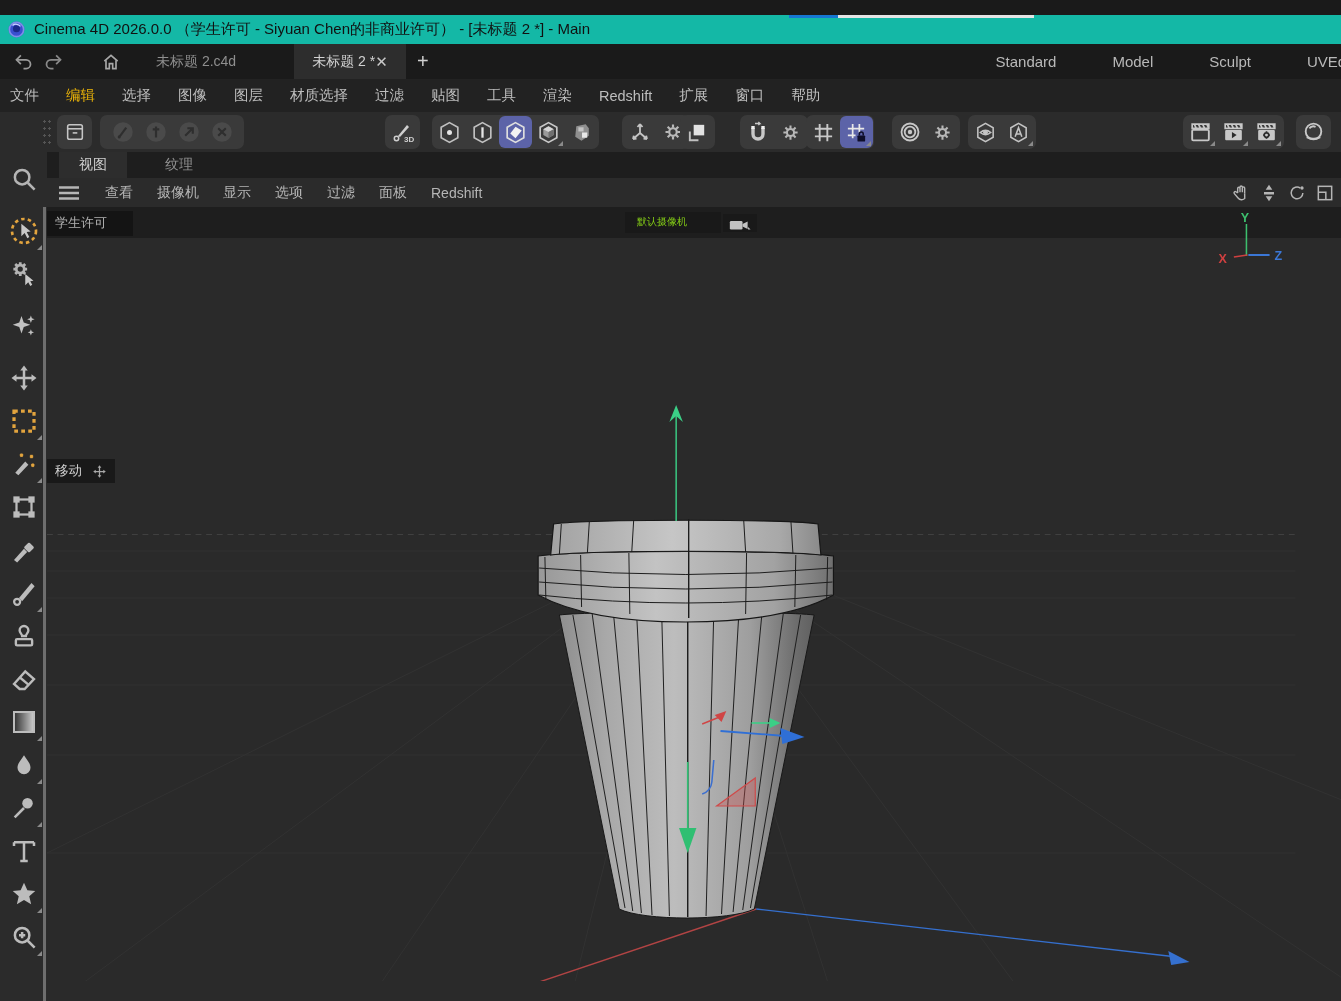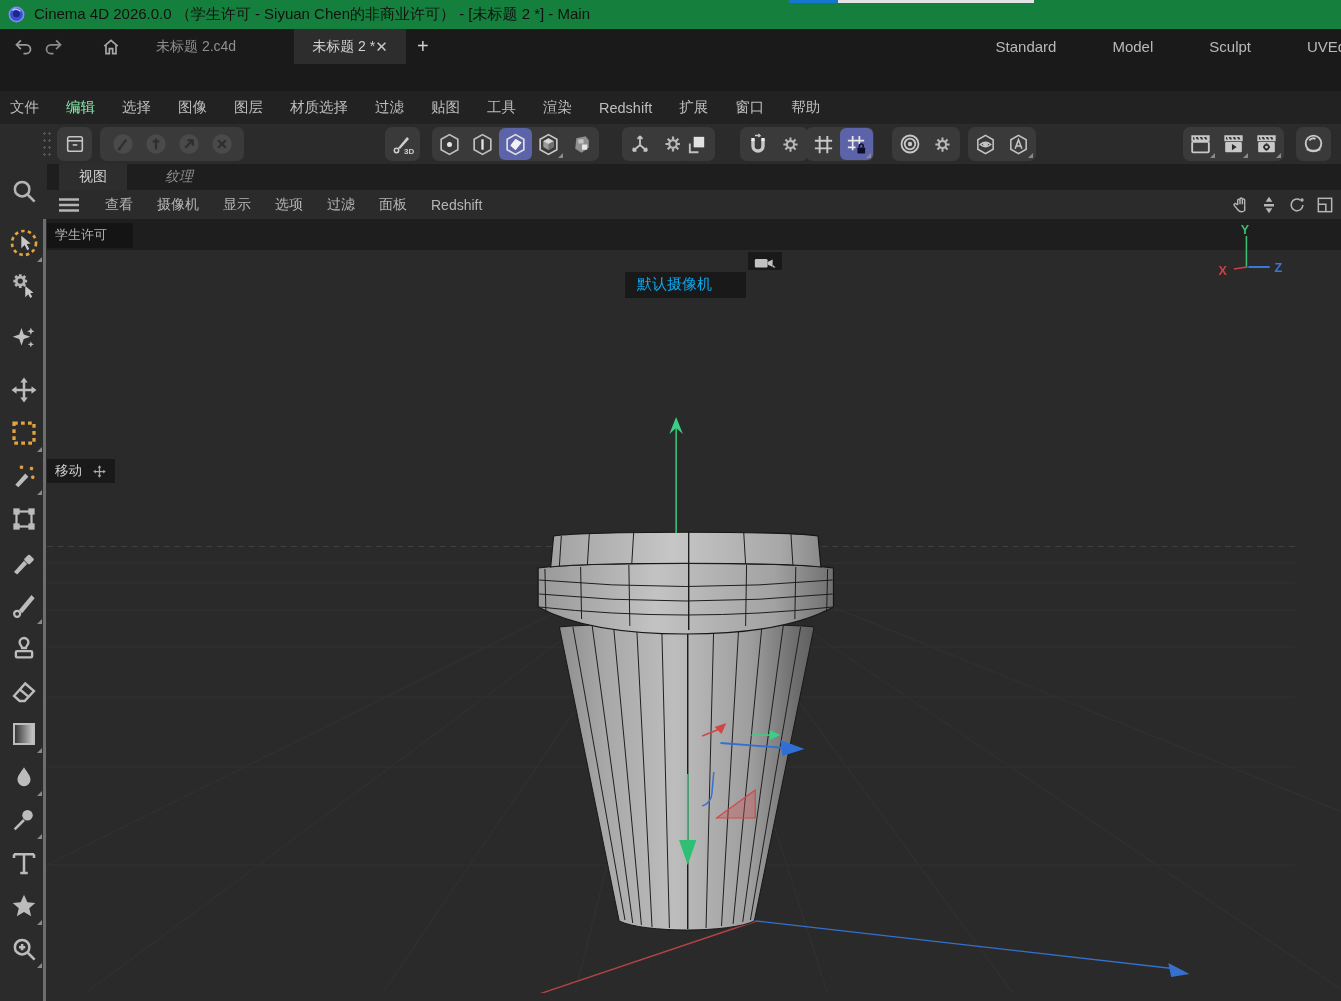--- a/index.html
+++ b/index.html
@@ -1,43 +1,43 @@
 <!DOCTYPE html>
 <html><head>
 <meta charset="utf-8">
 <style>
   * { margin:0; padding:0; box-sizing:border-box; }
   html,body { width:1341px; height:1001px; overflow:hidden; background:#1a1a1a;
     font-family:"Liberation Sans", sans-serif; }
   svg { display:block; }
 
   
-  .titlebar { position:relative; height:29px; background:#15803d; display:flex;
-    align-items:center; padding-left:7px; }
+  .titlebar { position:relative; height:29px; background:#14b8a6; display:flex;
+    align-items:center; padding-left:7px;margin-top:15px; }
   .titlebar .apptitle { font-size:15px; color:#111; margin-left:8px; white-space:nowrap; }
   .progress-strip { position:absolute; top:0; left:789px; height:3px; width:245px; background:#e4e4e4; }
   .progress-strip .fill { height:3px; width:49px; background:#1677d2; }
 
   
   .tabbar { height:35px; background:#1a1a1a; display:flex; align-items:stretch; position:relative; }
   .tb-ico { width:30px; display:flex; align-items:center; justify-content:center; color:#9a9a9a; }
   .tab { display:flex; align-items:center; padding:0 18px; font-size:14px; color:#8f8f8f; }
   .tab.active { background:#2d2d2d; color:#d2d2d2; }
   .tab .x { color:#c9c9c9; font-size:15px; }
   .addtab { width:34px; display:flex; align-items:center; justify-content:center;
     color:#d0d0d0; font-size:20px; }
   .layouts { position:absolute; right:0; top:0; height:35px; display:flex; align-items:center; gap:56px; padding-right:0; }
   .layout-item { color:#b9b9b9; font-size:15px; white-space:nowrap; }
   .layout-item:last-child { width:34px; overflow:hidden; }
 
   
   .menubar { height:33px; background:#222222; display:flex; align-items:center;
-    padding-left:10px; gap:27px;margin-top:27px; }
+    padding-left:10px; gap:27px; }
   .menubar span { font-size:14.5px; color:#bdbdbd; white-space:nowrap; }
-  .menubar span.hl { color:#86efac; }
+  .menubar span.hl { color:#eab308; }
 
   
   .toolbar { height:40px; background:#2b2b2b; position:relative; }
   .grp { position:absolute; top:3px; height:34px; background:#3a3a3a; border-radius:7px;
     display:flex; align-items:center; padding:0 1px; }
   .ibtn { width:33px; height:32px; display:flex; align-items:center; justify-content:center;
     border-radius:6px; position:relative; }
   .ibtn.sel { background:#5c63a8; }
   .corner::after { content:""; position:absolute; right:2px; bottom:2px;
     border-left:5px solid transparent; border-bottom:5px solid #8a8a8a; }
@@ -60,24 +60,24 @@
   .vp-menu { height:29px; background:#2b2b2b; display:flex; align-items:center;
     padding-left:10px; gap:24px; position:relative; }
   .vp-menu span { font-size:14px; color:#b5b5b5; white-space:nowrap; }
   .vp-right { position:absolute; right:6px; top:0; height:29px; display:flex; align-items:center; gap:8px; }
 
   .vp-canvas { flex:1; position:relative; background:#2a2a2a; overflow:hidden; }
   .vp-topstrip { position:absolute; left:0; top:0; width:100%; height:31px; background:#1e1e1e; }
   .vp-label { position:absolute; left:0; top:4px; background:#141414; color:#b2b2b2;
     font-size:13px; padding:3px 26px 4px 8px; }
   .cam-bar { position:absolute; left:578px; top:5px; display:flex; align-items:center; }
-  .cam-label { background:#191919; color:#0ea5e9; font-size:15px; padding:3px 34px 4px 12px;margin-top:48px; }
+  .cam-label { background:#191919; color:#84cc16; font-size:10px; padding:3px 34px 4px 12px; }
   .cam-btn { background:#191919; margin-left:2px; padding:2px 6px 1px 6px; }
   .scene { position:absolute; left:0; top:0; }
-  .tooltip-move { position:absolute; left:0px; top:240px; background:#191919; display:flex;
+  .tooltip-move { position:absolute; left:0px; top:252px; background:#191919; display:flex;
     align-items:center; gap:10px; padding:3px 8px; }
   .tooltip-move span { color:#cfcfcf; font-size:13.5px; }
 </style>
 </head>
 <body>
 
 <div class="titlebar">
   <svg width="19" height="19" viewBox="0 0 24 24">
     <circle cx="12" cy="12" r="10" fill="#3a4fd0"></circle>
     <circle cx="12" cy="12" r="9" fill="none" stroke="#7f8fe8" stroke-width="2"></circle>
@@ -482,21 +482,21 @@
     </div>
     <div class="lt-scroll"></div>
   </div>
 
   <div class="viewport-panel">
 
     <div class="vp-tabs">
       <div class="vp-tab active">
         <span>视图</span>
         </div>
-      <div class="vp-tab" style="margin-left:18px;font-style:italic;">
+      <div class="vp-tab" style="margin-left:18px;">
         <span>纹理</span>
         </div>
     </div>
 
     <div class="vp-menu">
       <svg width="24" height="16" viewBox="0 0 24 16">
         <path d="M2 2.5 H22 M2 8 H22 M2 13.5 H22" stroke="#b5b5b5" stroke-width="2.6"></path>
         </svg>
       <span>查看</span>
       <span>摄像机</span>

